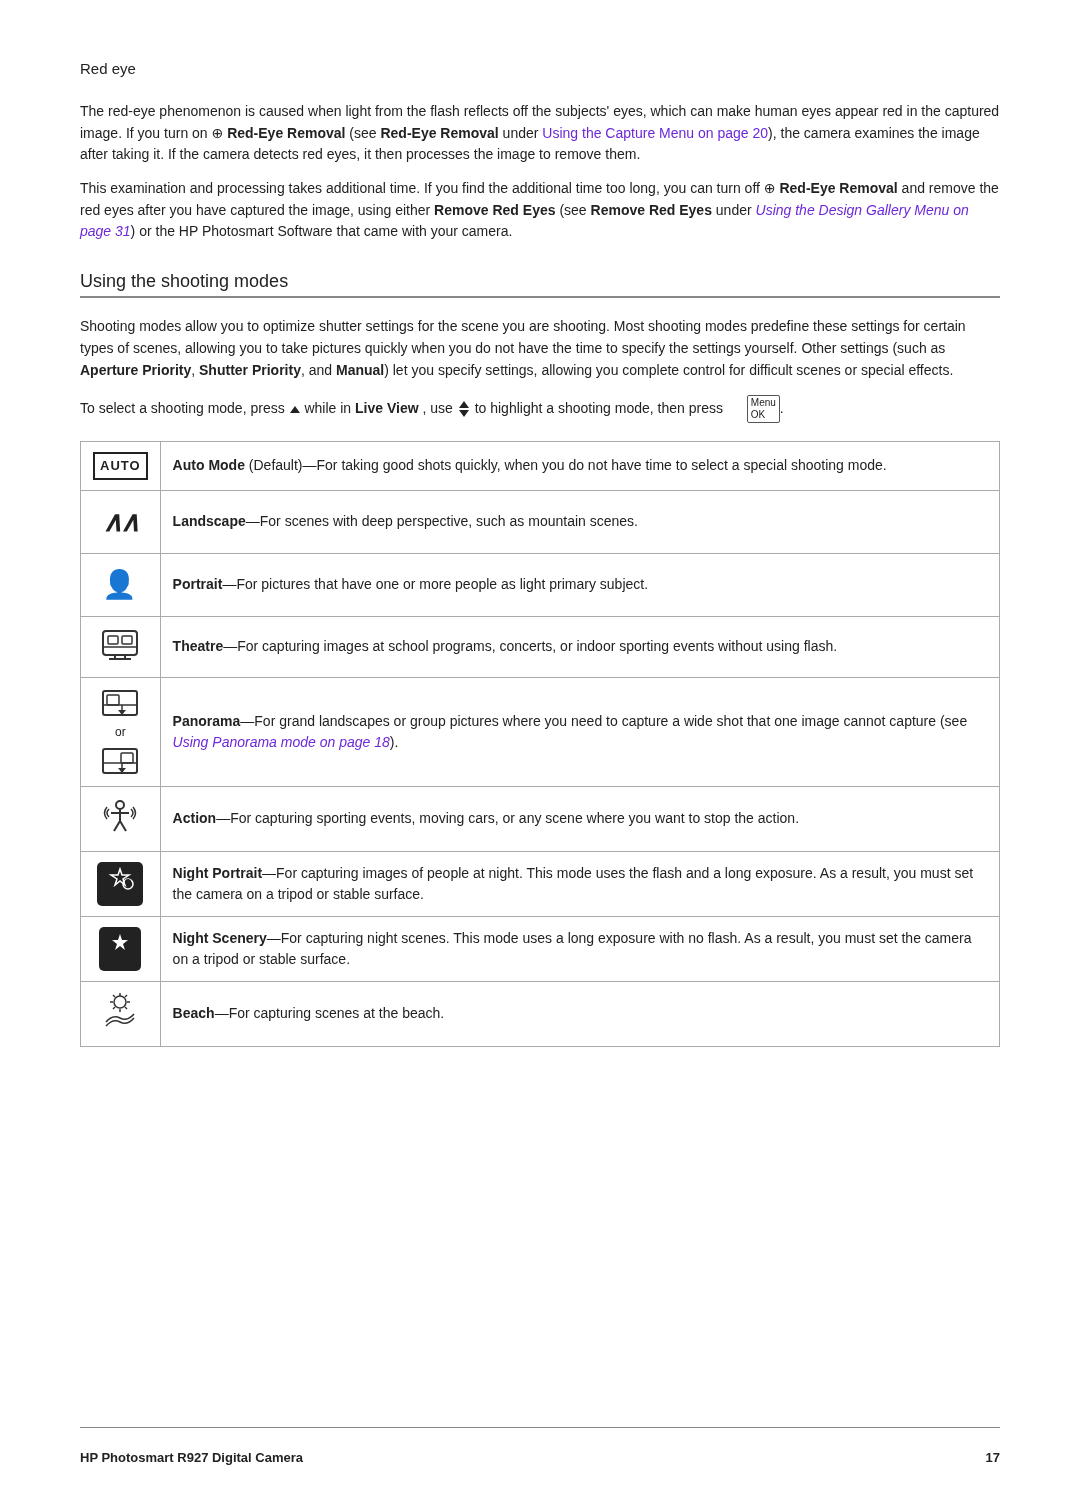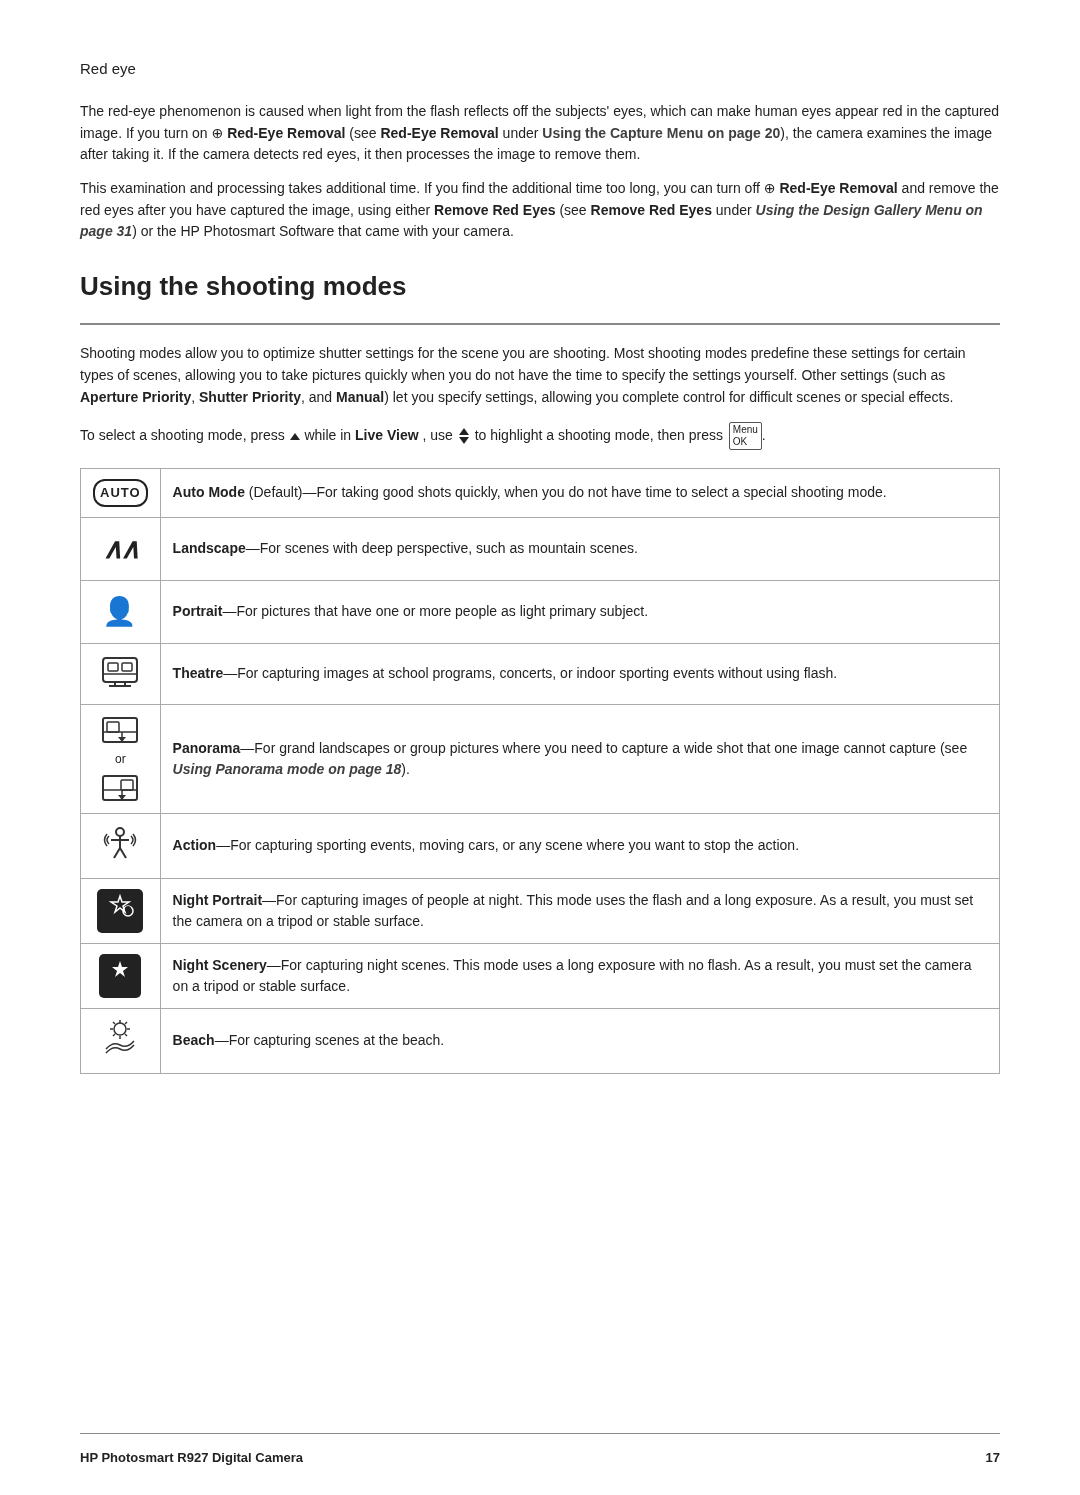--- a/index.html
+++ b/index.html
@@ -23,31 +23,30 @@
       font-weight: normal;
       font-size: 15px;
       margin-bottom: 24px;
     }
     .body-text {
       font-size: 14px;
       line-height: 1.55;
       margin-bottom: 12px;
     }
     .link-blue {
-      color: #404040;
+      color: #6d28d9;
       text-decoration: none;
-      font-weight: bold;
     }
     .bold { font-weight: bold; }
     .italic { font-style: italic; }
     .section-heading {
-      font-size: 26px;
-      font-weight: bold;
+      font-size: 18px;
+      font-weight: normal;
       border-bottom: 2px solid #888;
-      padding-bottom: 21px;
+      padding-bottom: 4px;
       margin-bottom: 18px;
       margin-top: 8px;
     }
     .shooting-intro {
       font-size: 14px;
       line-height: 1.55;
       margin-bottom: 14px;
     }
     .select-mode-text {
       font-size: 14px;
@@ -55,21 +54,21 @@
       margin-bottom: 18px;
     }
     .menu-ok {
       font-size: 10px;
       border: 1px solid #555;
       border-radius: 2px;
       padding: 1px 3px;
       display: inline-block;
       vertical-align: middle;
       line-height: 1.2;
-      margin-left: 2px;
+      margin-left: 20px;
     }
     .modes-table {
       width: 100%;
       border-collapse: collapse;
       margin-bottom: 30px;
     }
     .modes-table td {
       border: 1px solid #aaa;
       padding: 10px 12px;
       vertical-align: middle;
@@ -78,42 +77,42 @@
     }
     .icon-cell {
       width: 72px;
       text-align: center;
       vertical-align: middle;
     }
     .auto-badge {
       display: inline-block;
       background: #fff;
       border: 2px solid #222;
-      border-radius: 12px;
+      border-radius: 0;
       font-size: 13px;
       font-weight: bold;
       padding: 2px 5px;
       letter-spacing: 1px;
     }
     .or-label {
       font-size: 12px;
       margin: 3px 0;
       display: block;
       text-align: left;
     }
     .footer {
       position: absolute;
       bottom: 30px;
       left: 80px;
       right: 80px;
       display: flex;
       justify-content: space-between;
       align-items: center;
       border-top: 1px solid #888;
-      padding-top: 16px;
+      padding-top: 22px;
     }
     .footer-left {
       font-weight: bold;
       font-size: 13px;
     }
     .footer-right {
       font-size: 13px;
       font-weight: bold;
     }
     .arrow-up { display: inline-block; width: 0; height: 0; border-left: 5px solid transparent; border-right: 5px solid transparent; border-bottom: 7px solid #222; vertical-align: middle; margin: 0 1px; }

